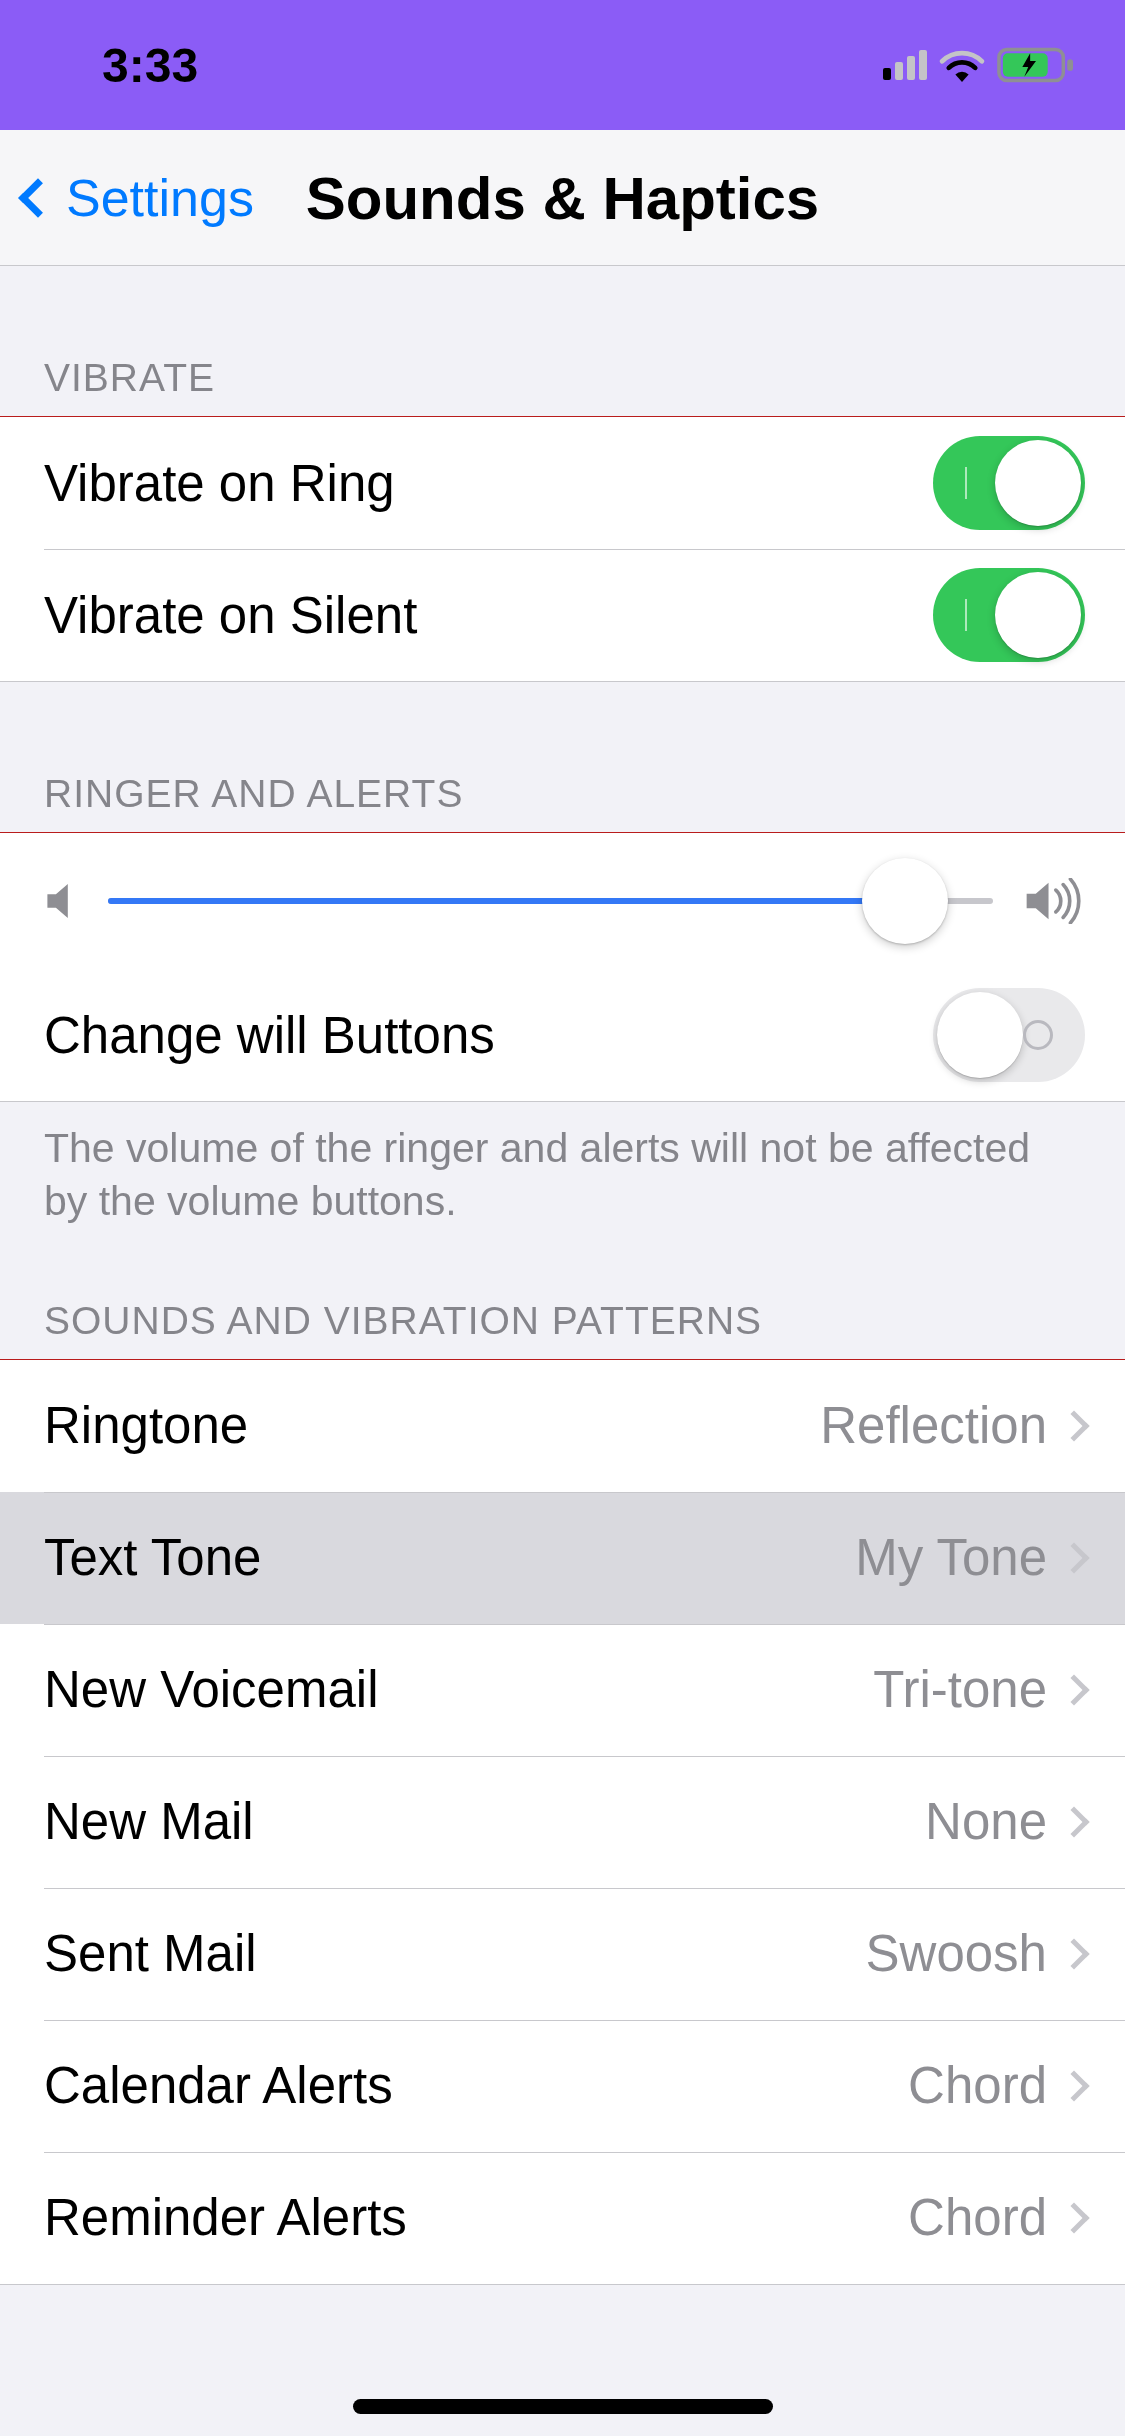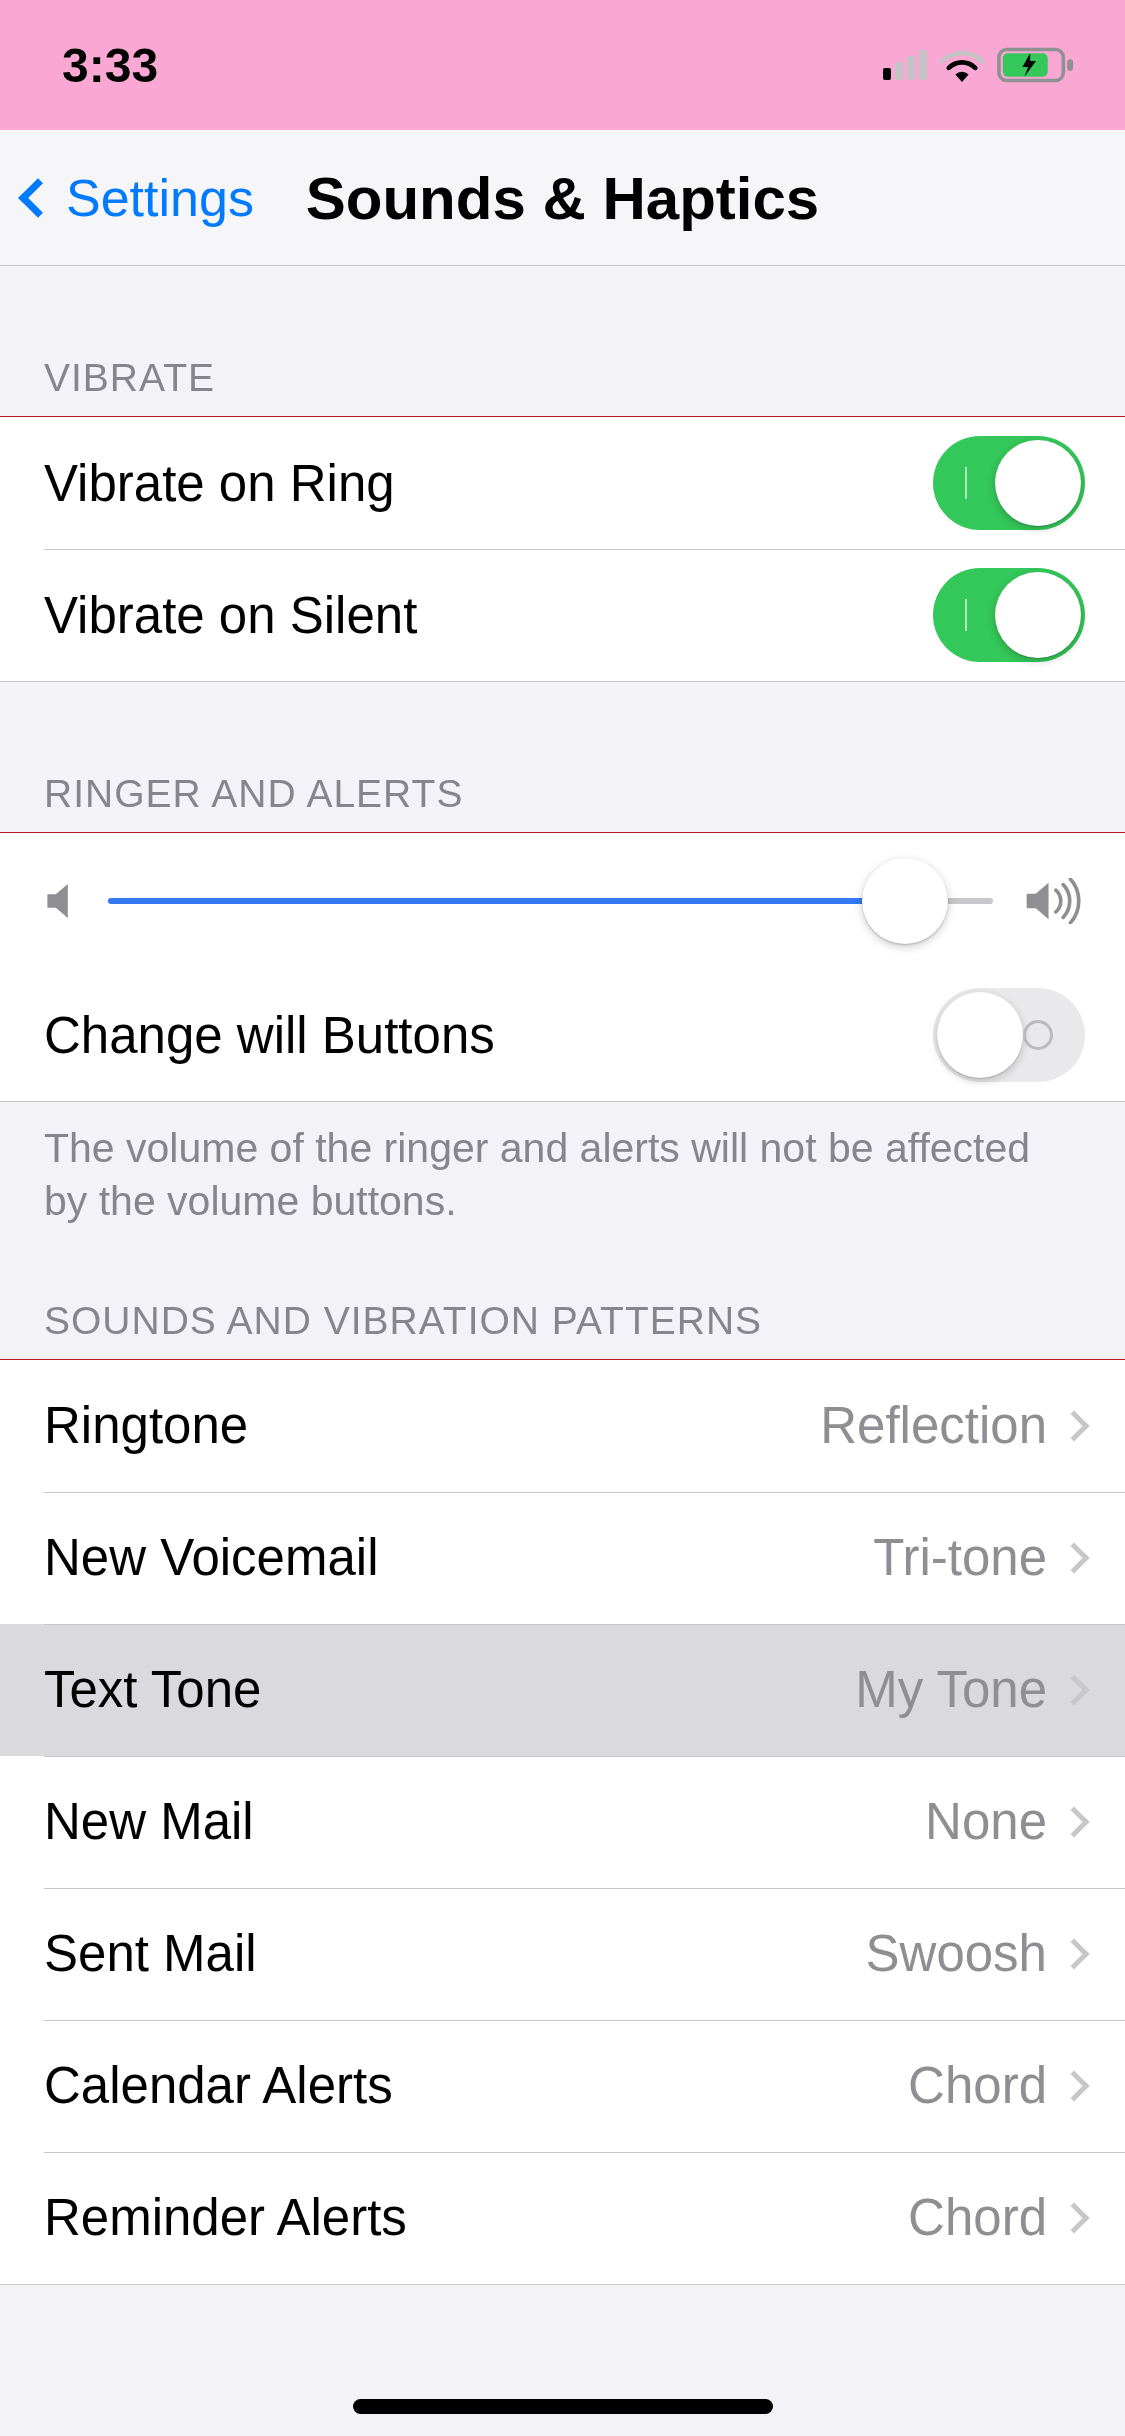--- a/index.html
+++ b/index.html
@@ -10,22 +10,22 @@
     background: #f2f2f7;
     color: #000;
     overflow: hidden;
   }
   
   .status-bar {
     height: 130px;
     display: flex;
     align-items: center;
     justify-content: space-between;
-    padding: 0 50px 0 62px;
-    background: #f9a8d4;
+    padding: 0 50px 0 102px;
+    background: #8b5cf6;
   }
   .status-time {
     font-size: 48px;
     font-weight: 600;
   }
   .status-icons {
     display: flex;
     align-items: center;
     gap: 12px;
   }
@@ -292,33 +292,33 @@
 <div class="sec-footer">The volume of the ringer and alerts will not be affected by the volume buttons.</div>
 
 <div class="sec-header tight">SOUNDS AND VIBRATION PATTERNS</div>
 <div class="group" id="patterns-group">
 <div class="row">
       <div class="row-label">Ringtone</div>
       <div class="row-spacer"></div>
       <div class="row-value">Reflection</div>
       <div class="chevron"></div>
     </div>
-    <div class="row">
-      <div class="row-label">New Voicemail</div>
-      <div class="row-spacer"></div>
-      <div class="row-value">Tri-tone</div>
-      <div class="chevron"></div>
-    </div>
     <div class="row highlight">
       <div class="row-label">Text Tone</div>
       <div class="row-spacer"></div>
       <div class="row-value">My Tone</div>
       <div class="chevron"></div>
     </div>
     <div class="row">
+      <div class="row-label">New Voicemail</div>
+      <div class="row-spacer"></div>
+      <div class="row-value">Tri-tone</div>
+      <div class="chevron"></div>
+    </div>
+    <div class="row">
       <div class="row-label">New Mail</div>
       <div class="row-spacer"></div>
       <div class="row-value">None</div>
       <div class="chevron"></div>
     </div>
     <div class="row">
       <div class="row-label">Sent Mail</div>
       <div class="row-spacer"></div>
       <div class="row-value">Swoosh</div>
       <div class="chevron"></div>

